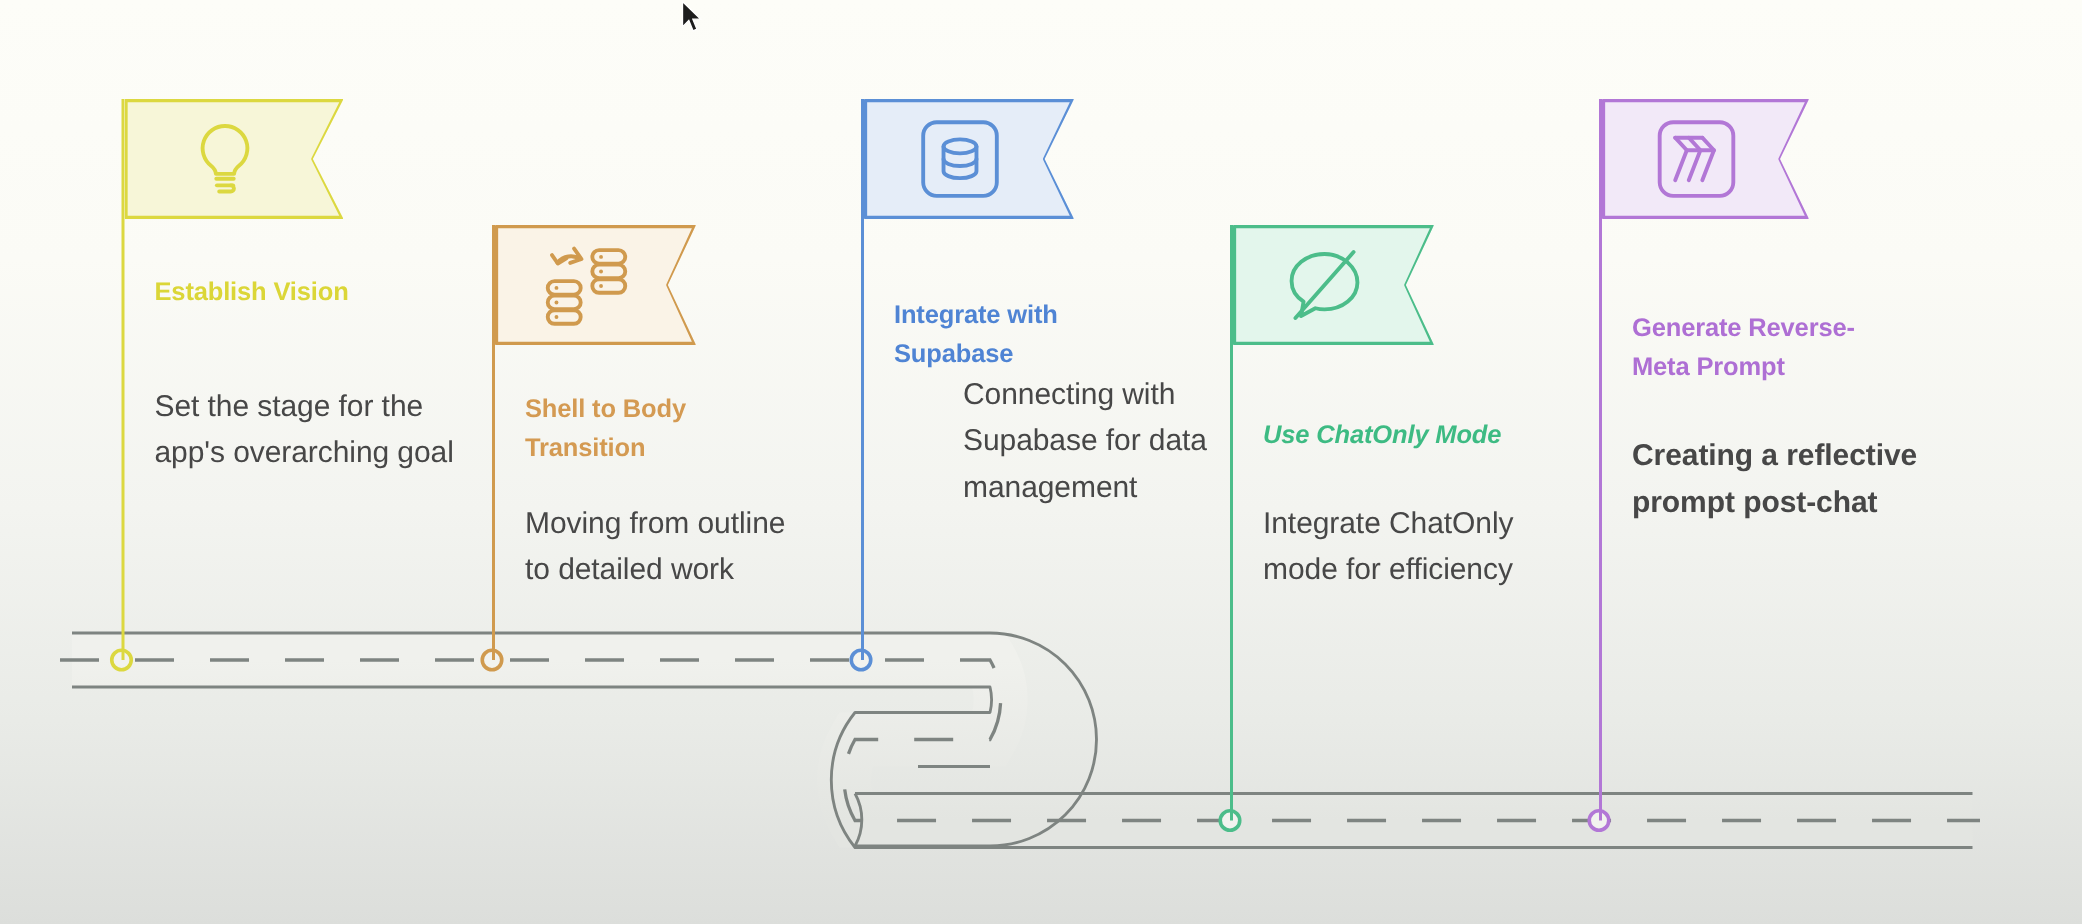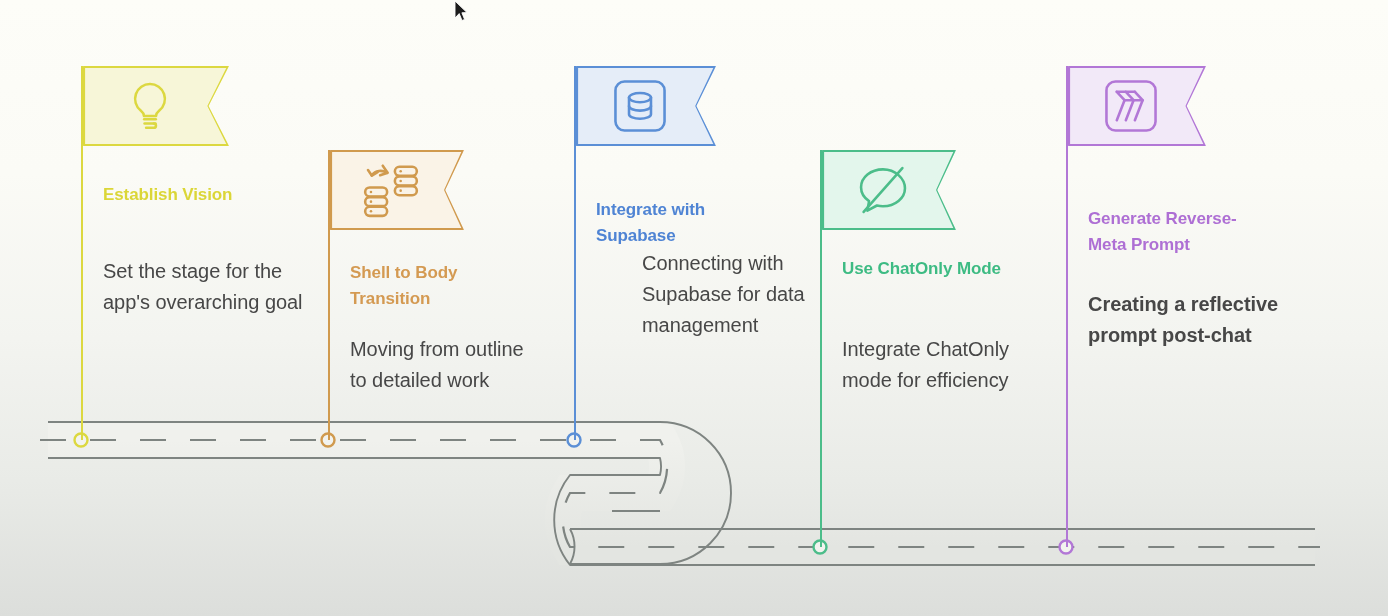--- a/index.html
+++ b/index.html
@@ -217,21 +217,21 @@
         <div class="pole" style="background: rgb(76, 189, 138); height: 397px;"></div>
         <div class="flag" style="width: 134px; background: rgb(227, 246, 236);">
           <span class="flag-icon"><svg viewBox="0 0 48 48" width="100%" height="100%">
               <path fill="none" stroke="#4cbd8a" stroke-width="2" stroke-linecap="round" stroke-linejoin="round" d="M24 8 C14.6 8 7 14.2 7 21.9 c0 4.3 2.4 8.2 6.2 10.7 l-1.3 7.4 l7.4 -4 c1.5 0.4 3.1 0.6 4.7 0.6 c9.4 0 17 -6.2 17 -13.9 S33.4 8 24 8 z"></path>
               <path fill="none" stroke="#4cbd8a" stroke-width="2" stroke-linecap="round" stroke-linejoin="round" d="M9 41 L39 7"></path>
             </svg></span>
           <svg class="flag-outline" viewBox="0 0 134 80">
             <path d="M1 1 L133 1 L115.24 40 L133 79 L1 79 Z" fill="none" stroke="#4cbd8a" stroke-width="2.2" stroke-linejoin="round"></path>
           </svg>
         </div>
-        <div class="m-title" style="color: rgb(61, 187, 131); top: 106px; width: 176px;">Use ChatOnly Mode</div>
+        <div class="m-title" style="color: rgb(61, 187, 131); top: 127px; width: 176px; font-style: italic;">Use ChatOnly Mode</div>
         <div class="m-desc" style="top: 184px; width: 188px;">Integrate ChatOnly mode for efficiency</div>
       </div>
       <div class="milestone" style="left: 1066px; top: 66px; width: 198px;">
         <div class="pole" style="background: rgb(178, 119, 214); height: 481px;"></div>
         <div class="flag" style="width: 138px; background: rgb(242, 233, 248);">
           <span class="flag-icon"><svg viewBox="0 0 48 48" width="100%" height="100%">
               <rect fill="none" stroke="#b277d6" stroke-width="2" stroke-linecap="round" stroke-linejoin="round" x="5" y="5" width="38" height="38" rx="7"></rect>
               <path fill="none" stroke="#b277d6" stroke-width="2" stroke-linecap="round" stroke-linejoin="round" d="M13 13 L19 19.5 L13 35"></path>
               <path fill="none" stroke="#b277d6" stroke-width="2" stroke-linecap="round" stroke-linejoin="round" d="M20 13 L26 19.5 L20 35"></path>
               <path fill="none" stroke="#b277d6" stroke-width="2" stroke-linecap="round" stroke-linejoin="round" d="M27 13 L33 19.5 L27 35"></path>

